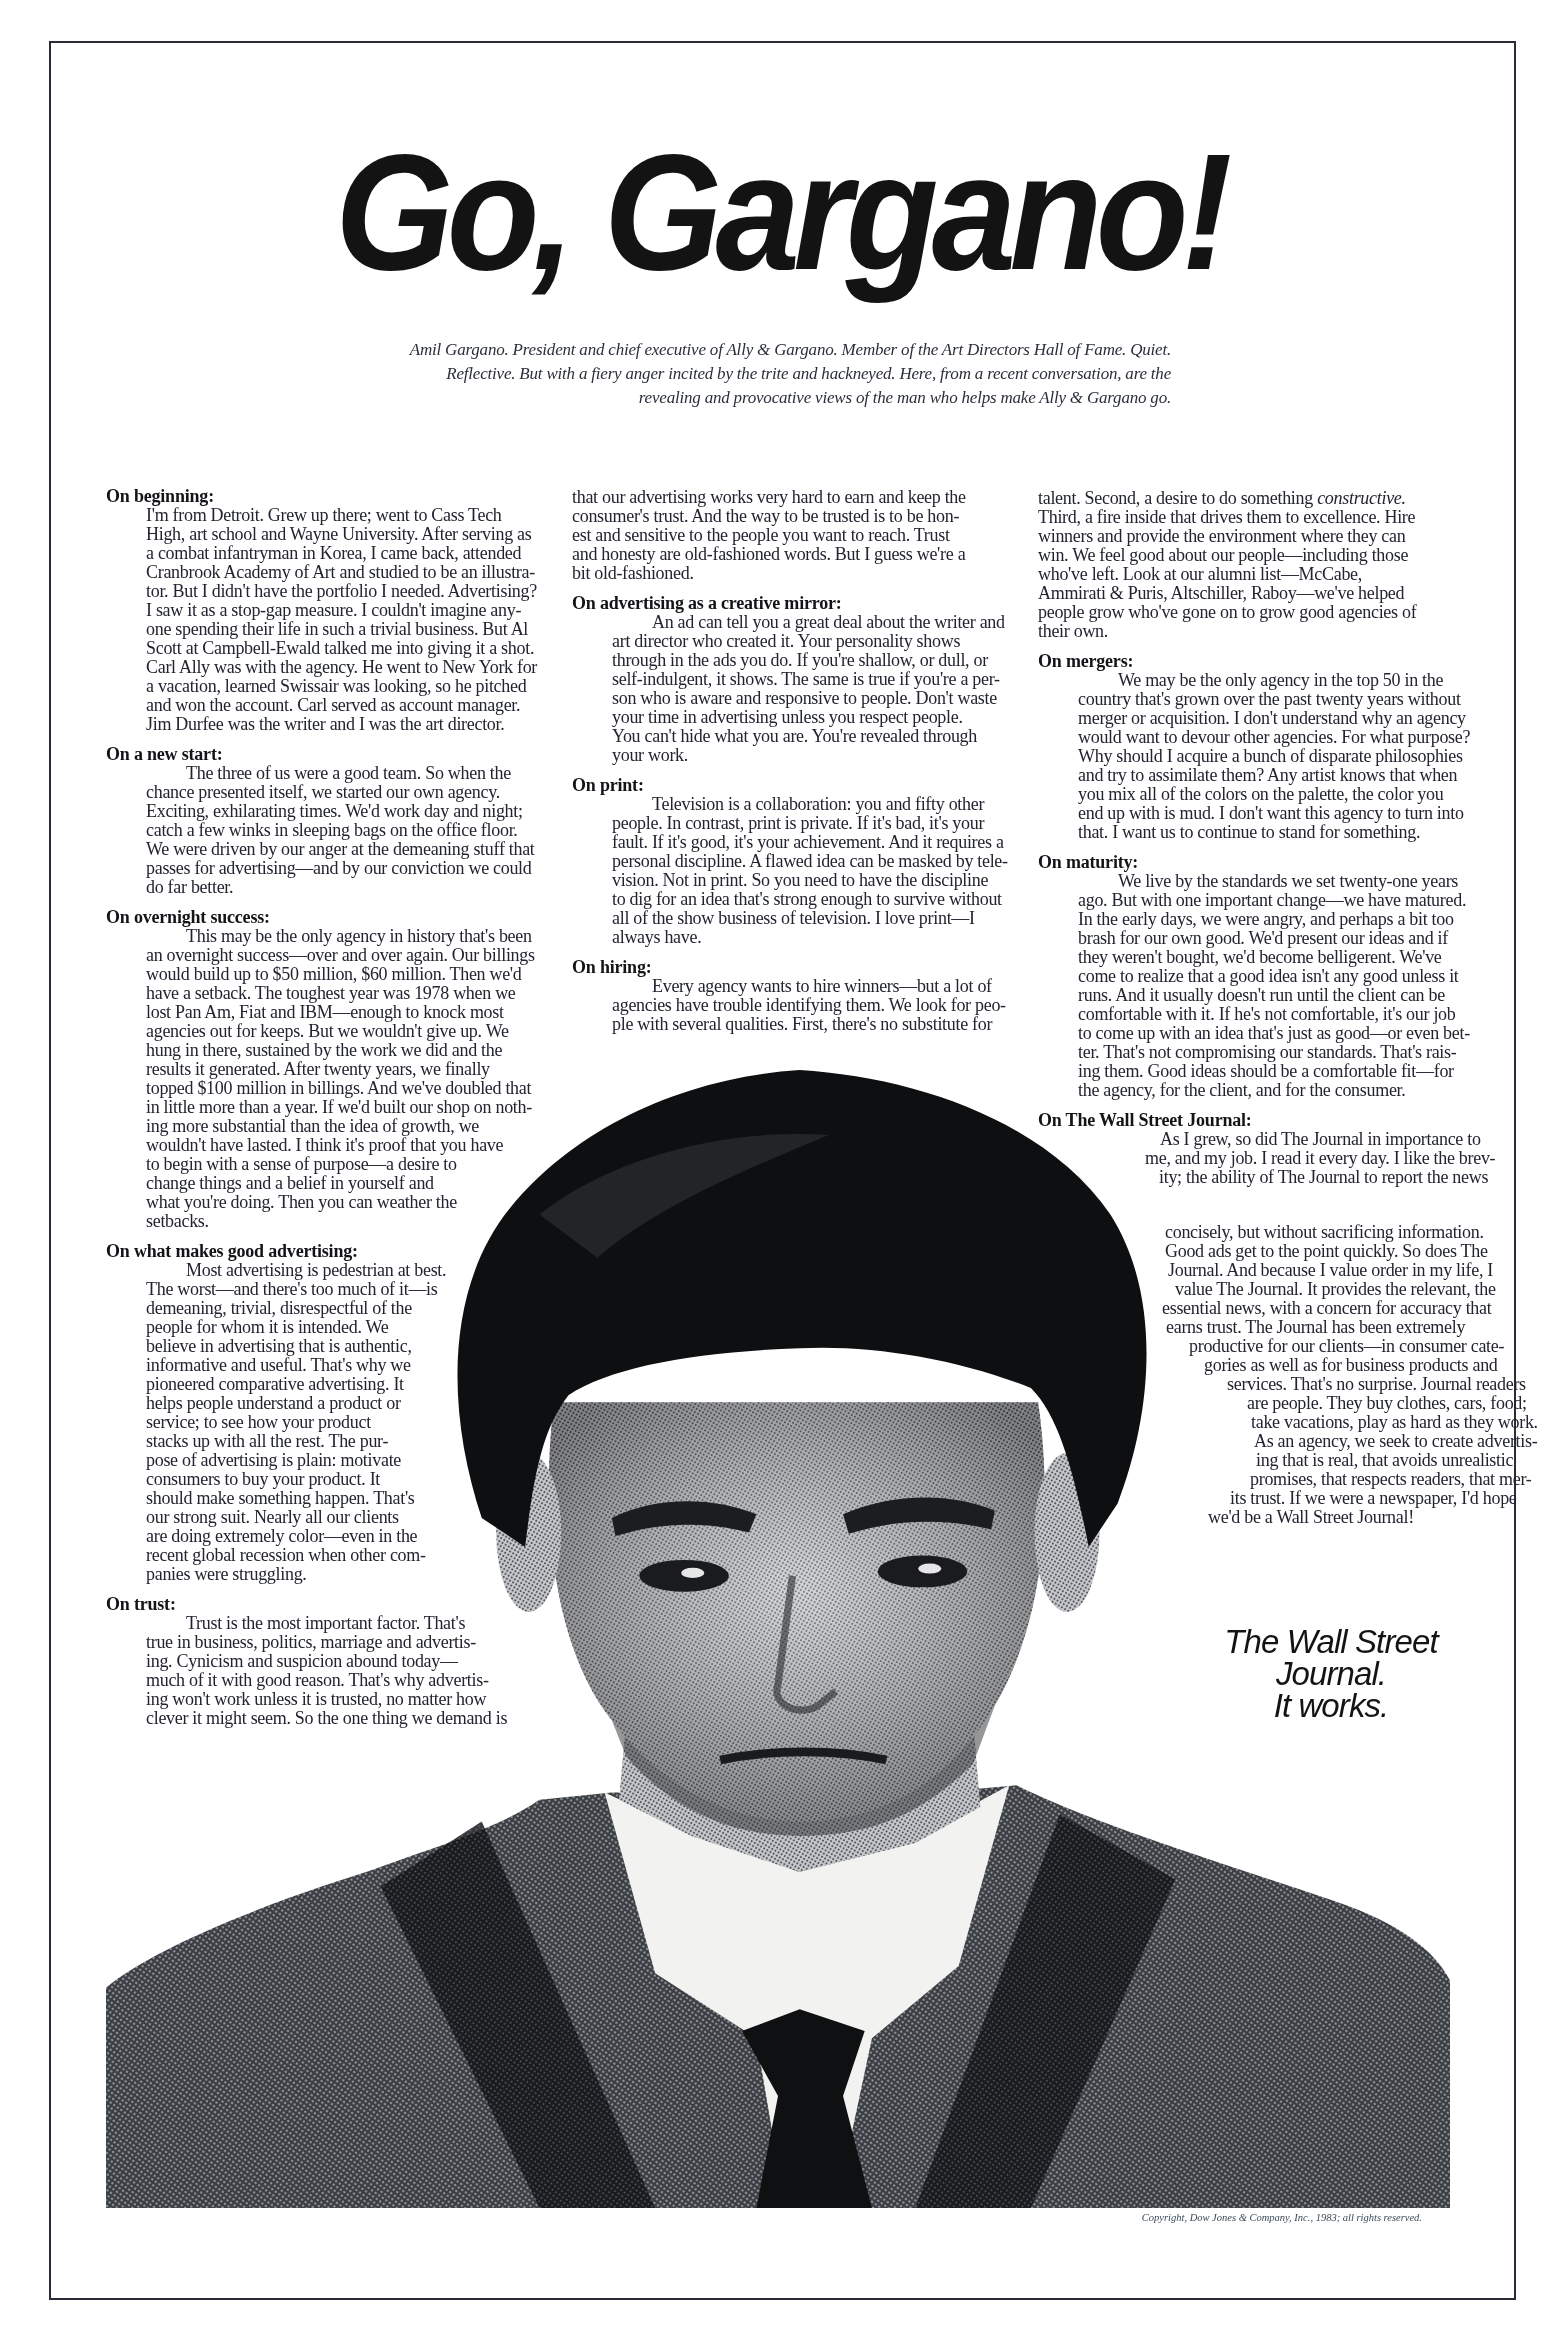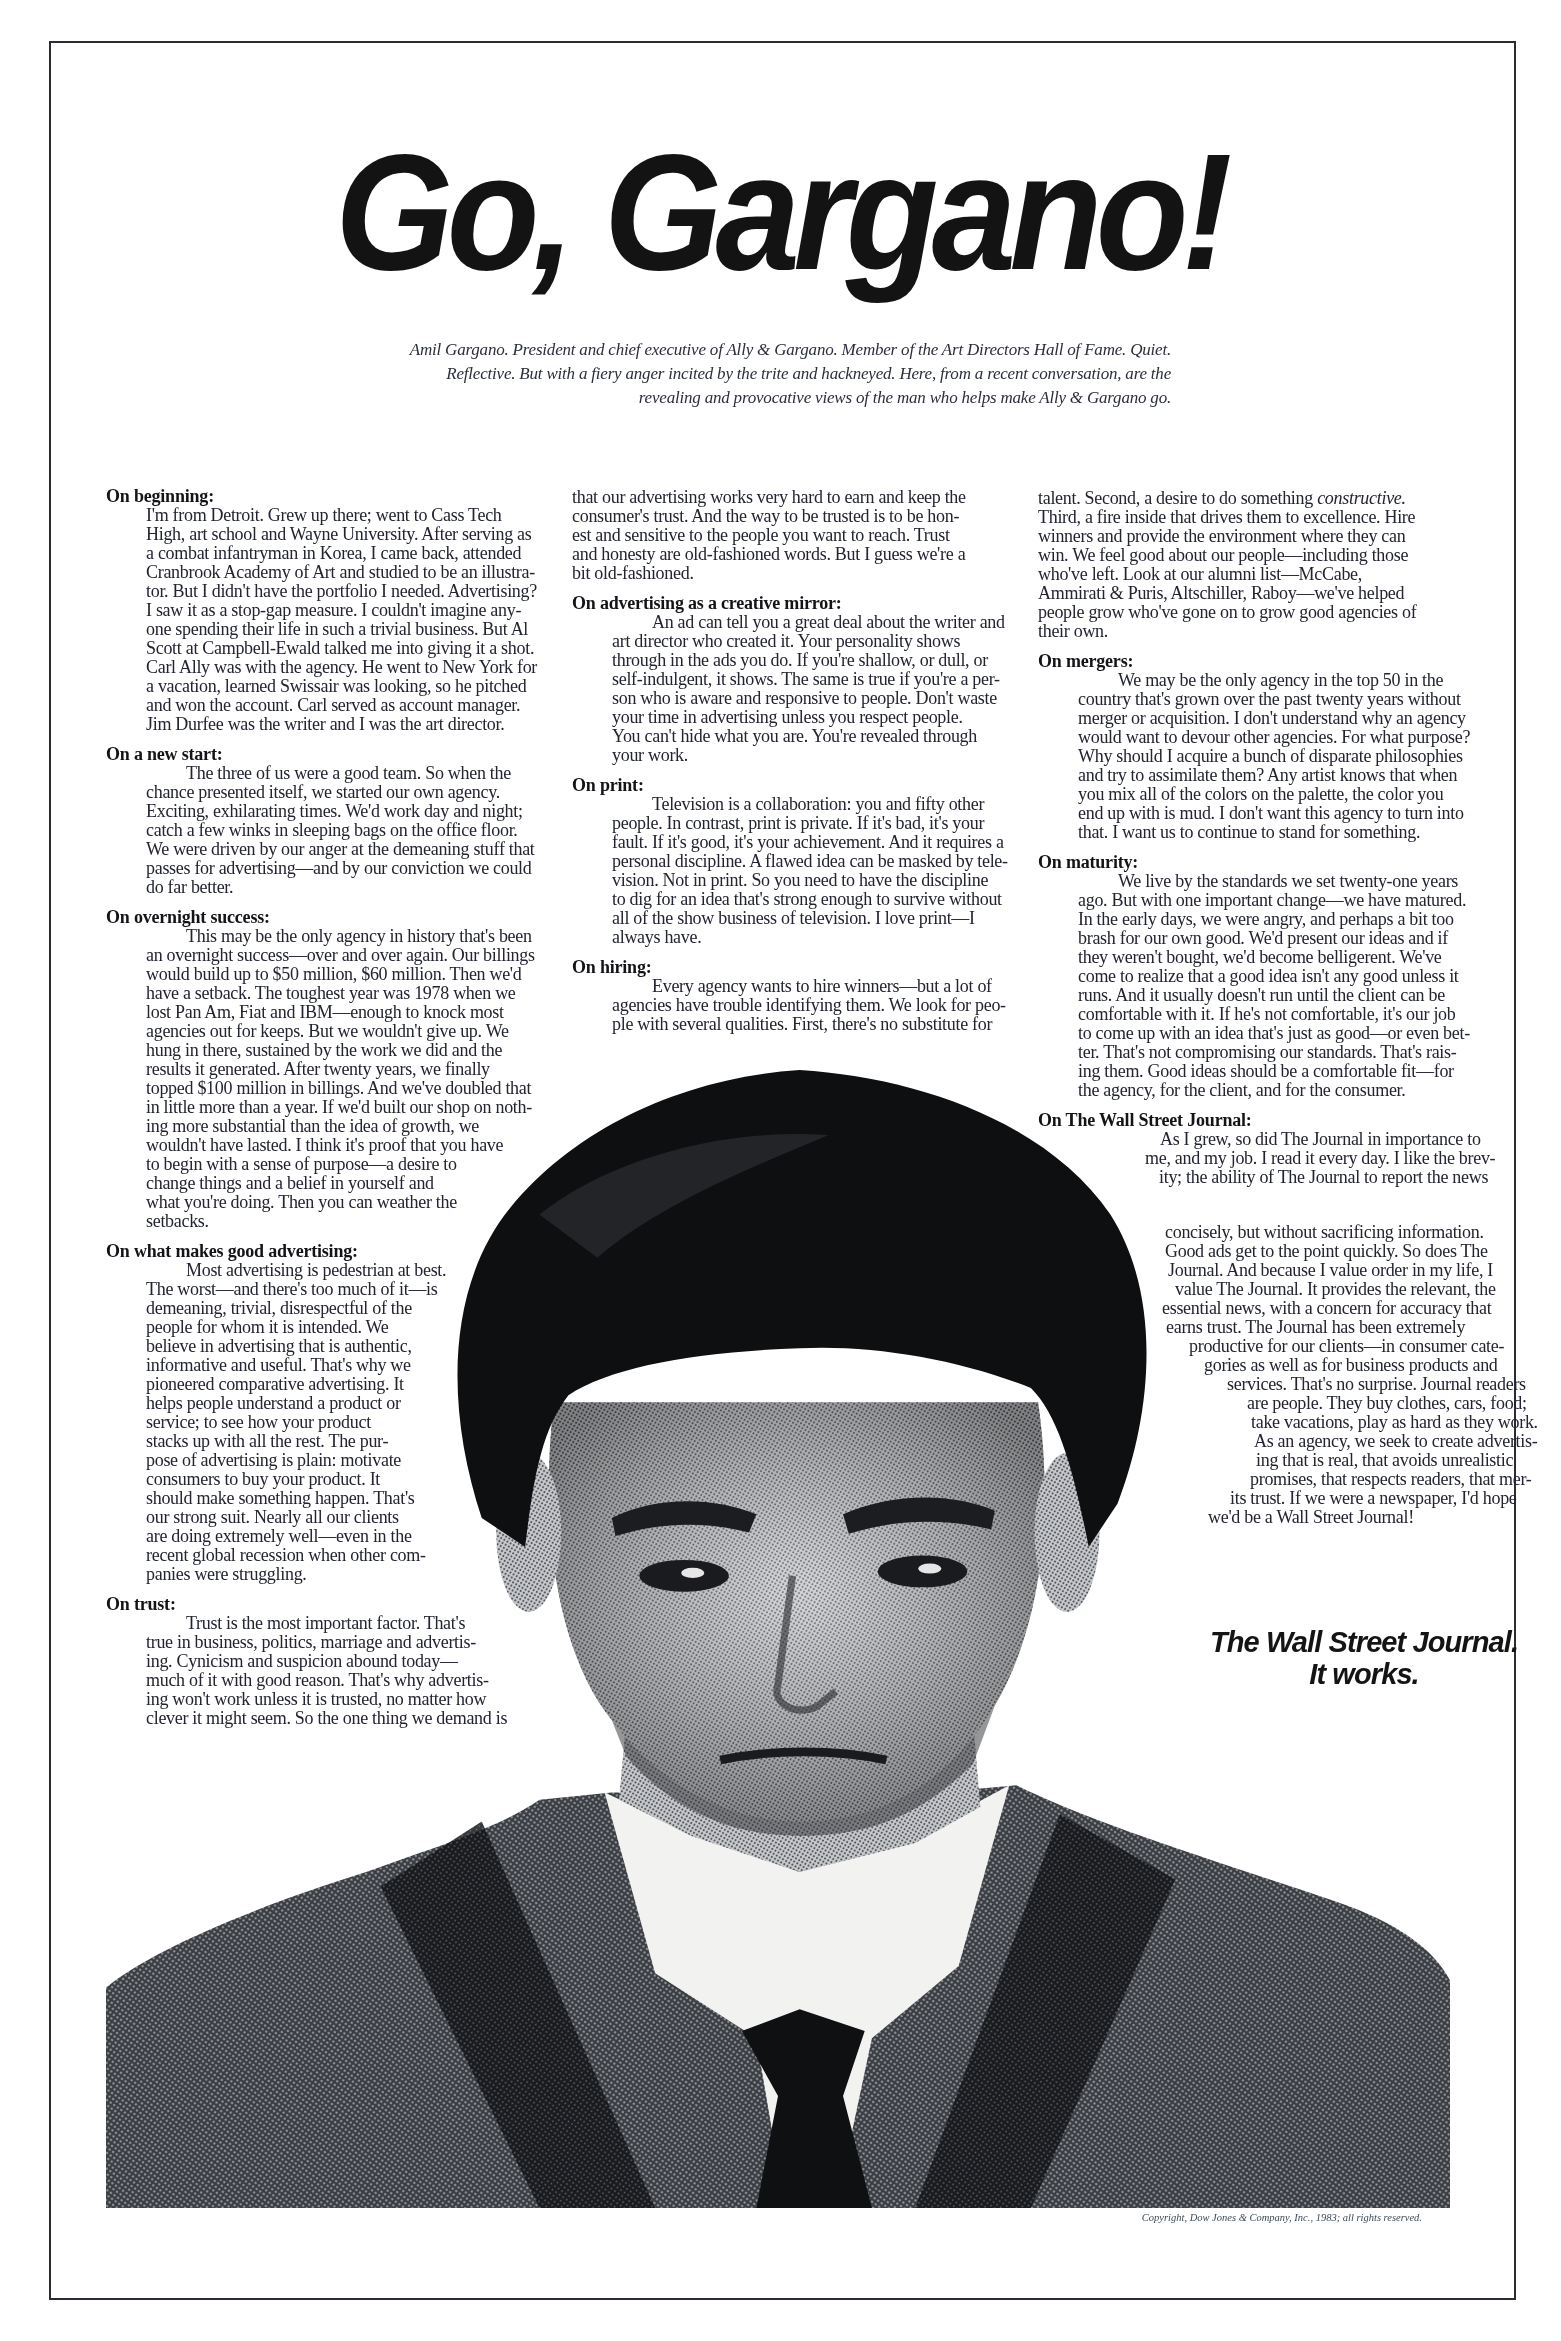--- a/index.html
+++ b/index.html
@@ -19,23 +19,23 @@
   .col h3 { margin:0; font-size:18px; font-weight:bold; color:#141418;
             letter-spacing:-0.2px; line-height:20px; }
   .col .sec { margin-bottom:10px; }
   .col p { margin:0; text-indent:40px; }
   .col p.cont { text-indent:0; }
   .c1 { left:106px; top:486px; width:431px; }
   .c2 { left:572px; top:488px; width:441px; }
   .c3 { left:1038px; top:489px; width:434px; }
   .ln { display:block; white-space:nowrap; }
   .photo { position:absolute; left:106px; top:1070px; width:1344px; height:1138px; }
-  .signoff { position:absolute; left:1205px; top:1626px; width:318px;
-             font-family:"Liberation Sans",sans-serif; font-weight:bold; font-style:italic;
-             font-size:29px; line-height:32px; letter-spacing:-0.9px; color:#141414;
+  .signoff { position:absolute; left:1172px; top:1626px; width:318px;
+             font-family:"Liberation Sans",sans-serif; font-weight:normal; font-style:italic;
+             font-size:33px; line-height:32px; letter-spacing:-0.9px; color:#141414;
              text-align:center; }
   .copyright { position:absolute; left:1104px; top:2212px; width:318px; text-align:right;
                font-style:italic; font-size:10.5px; color:#3a4a58; }
 </style>
 </head>
 <body>
 
 <div class="frame"></div>
 
 <div class="headline">Go, Gargano!</div>
@@ -158,21 +158,21 @@
       <span class="ln">believe in advertising that is authentic,</span>
       <span class="ln">informative and useful. That's why we</span>
       <span class="ln">pioneered comparative advertising. It</span>
       <span class="ln">helps people understand a product or</span>
       <span class="ln">service; to see how your product</span>
       <span class="ln">stacks up with all the rest. The pur-</span>
       <span class="ln">pose of advertising is plain: motivate</span>
       <span class="ln">consumers to buy your product. It</span>
       <span class="ln">should make something happen. That's</span>
       <span class="ln">our strong suit. Nearly all our clients</span>
-      <span class="ln">are doing extremely well—even in the</span>
+      <span class="ln">are doing extremely color—even in the</span>
       <span class="ln">recent global recession when other com-</span>
       <span class="ln">panies were struggling.</span>
     </p>
   </div>
   <div class="sec">
     <h3>On trust:</h3>
     <p>
       <span class="ln" style="padding-left:40px">Trust is the most important factor. That's</span>
       <span class="ln">true in business, politics, marriage and advertis-</span>
       <span class="ln">ing. Cynicism and suspicion abound today—</span>

